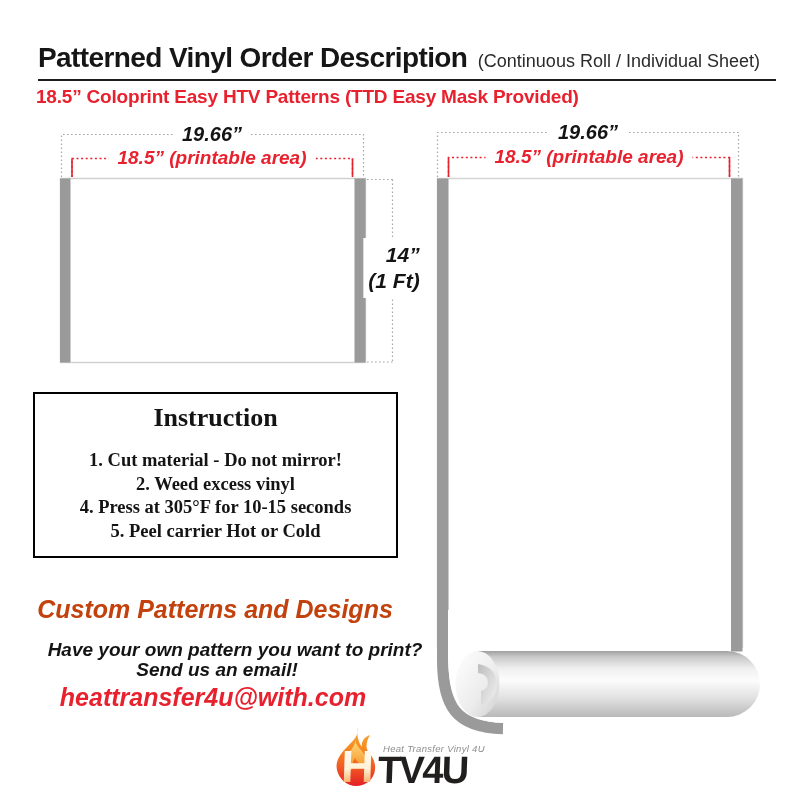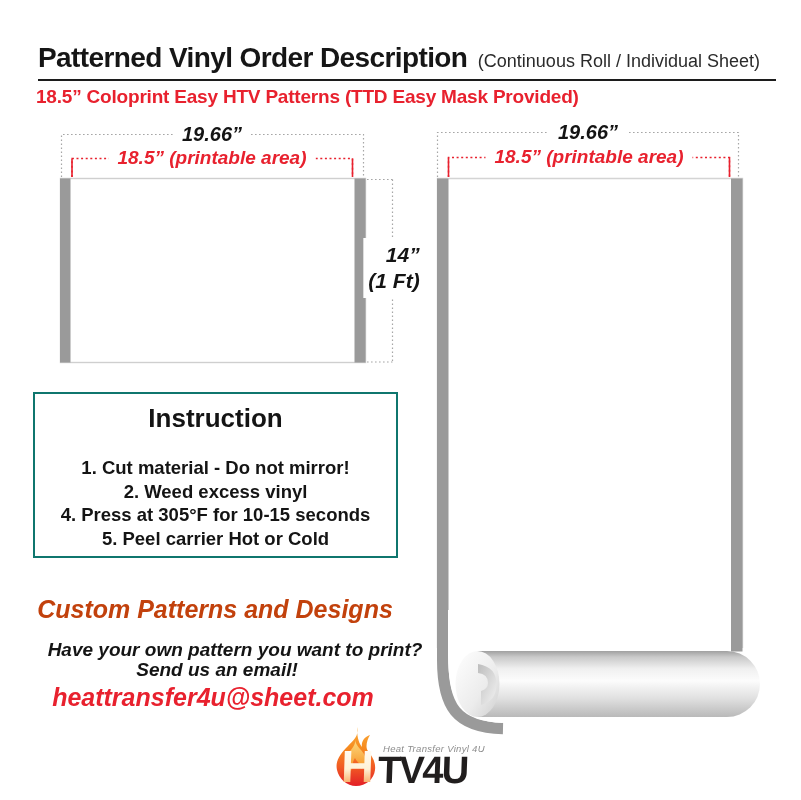--- a/index.html
+++ b/index.html
@@ -16,23 +16,23 @@
   .title-sub{font-size:18px;color:#2b2b2b;margin-left:6px;}
   .header-rule{left:38px;top:79px;width:738px;height:2px;background:#1c1c1c;}
   .red-line{left:36px;top:86px;font-size:19px;font-weight:bold;letter-spacing:-0.2px;}
   
   .dim{font-weight:bold;background:#ffffff;padding:0 9px;line-height:22px;white-space:nowrap;}
   .dim-black{font-size:20px;color:#141414;}
   .dim-red{font-size:19px;}
   .body-label{font-weight:bold;color:#141414;white-space:nowrap;}
   .two-line{line-height:28px;}
   
-  .instr-box{left:33px;top:392px;width:361px;height:162px;border:2px solid #0f766e;background:#fff;}
+  .instr-box{left:33px;top:392px;width:361px;height:162px;border:2px solid #000000;background:#fff;font-family:Liberation Serif, serif;}
   .instr-title{margin-top:9px;text-align:center;font-size:26px;font-weight:bold;color:#141414;}
-  .instr-steps{margin-top:22px;text-align:center;font-size:18.5px;font-weight:bold;line-height:23.5px;color:#141414;}
+  .instr-steps{margin-top:16px;text-align:center;font-size:18.5px;font-weight:bold;line-height:23.5px;color:#141414;}
   
   .custom-heading{font-size:25px;font-weight:bold;color:#c2410c;}
   .custom-line{font-size:19px;font-weight:bold;color:#141414;}
   .email-line{font-size:25px;font-weight:bold;}
   
   .logo-tagline{left:383px;top:743px;font-size:9.5px;font-style:italic;color:#8d8d8d;letter-spacing:0.3px;}
   .logo-brand{left:378px;top:749px;font-size:38px;font-weight:bold;color:#211e1e;letter-spacing:-2px;transform:skewX(-2deg);}
 </style>
 </head>
 <body>
@@ -117,21 +117,21 @@
       <div>1. Cut material - Do not mirror!</div>
       <div>2. Weed excess vinyl</div>
       <div>4. Press at 305°F for 10-15 seconds</div>
       <div>5. Peel carrier Hot or Cold</div>
     </div>
   </div>
 
   <div class="abs center custom-heading nowrap" style="left:215px;top:595px;">Custom Patterns and Designs</div>
   <div class="abs center custom-line nowrap" style="left:235px;top:639px;">Have your own pattern you want to print?</div>
   <div class="abs center custom-line nowrap" style="left:217px;top:659px;">Send us an email!</div>
-  <div class="abs center email-line nowrap" style="left:213px;top:683px;color:#e8212e;">heattransfer4u@sheet.com</div>
+  <div class="abs center email-line nowrap" style="left:213px;top:683px;color:#e8212e;">heattransfer4u@with.com</div>
 
   <svg class="abs" style="left:330px;top:726px;overflow:visible;" width="52" height="64" viewBox="0 0 52 64">
     <defs>
       <linearGradient id="flameGrad" x1="0" y1="0" x2="0" y2="1">
         <stop offset="0" stop-color="#fbae3c"></stop>
         <stop offset="0.35" stop-color="#f68b1f"></stop>
         <stop offset="0.68" stop-color="#f15a24"></stop>
         <stop offset="1" stop-color="#e31f26"></stop>
       </linearGradient>
       <linearGradient id="innerFlameGrad" x1="0" y1="0" x2="0" y2="1">

